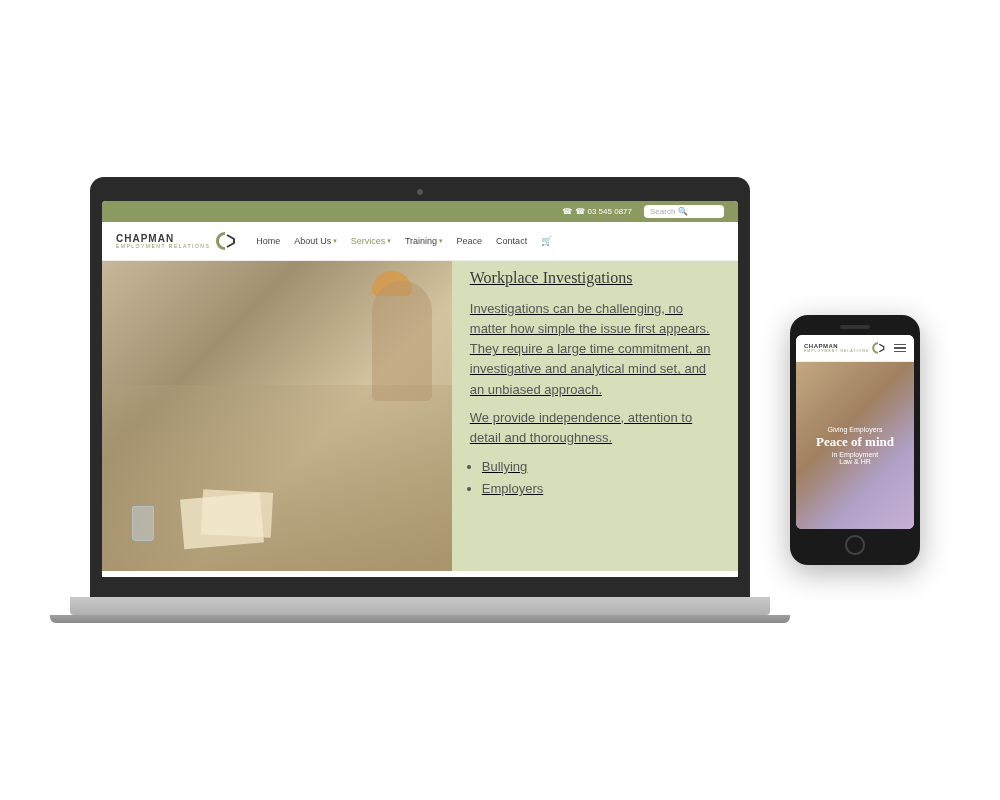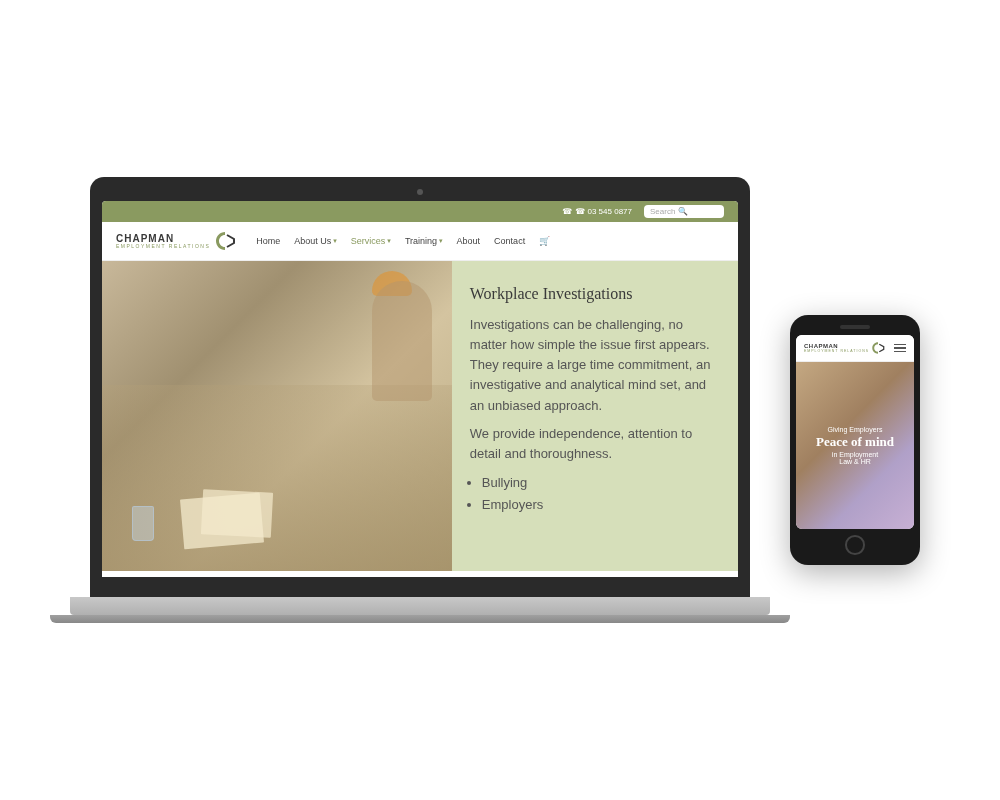--- a/index.html
+++ b/index.html
@@ -253,21 +253,22 @@
       width: 40px;
       height: 25px;
       background: rgba(220,150,60,0.7);
       border-radius: 20px 20px 5px 5px;
     }
 
     .hero-content {
       width: 45%;
       height: 100%;
       background: rgba(210,220,180,0.92);
-      padding: 24px 18px;
+      padding: 8px 18px;
+      text-decoration: underline;
     }
 
     .hero-title {
       font-size: 16px;
       font-weight: 400;
       color: #3a3a3a;
       margin-bottom: 12px;
       font-family: Georgia, serif;
     }
 
@@ -451,21 +452,21 @@
                 <path d="M11 2 C6 2, 2 6, 2 11 C2 16, 6 20, 11 20 L11 17 C7.7 17, 5 14.3, 5 11 C5 7.7, 7.7 5, 11 5 L11 2 Z" fill="#8a9a60"></path>
                 <path d="M13 5 L20 9 L20 13 L13 17" fill="none" stroke="#3a3a3a" stroke-width="2"></path>
               </svg>
             </div>
 
             <div class="nav-items">
               <div class="nav-item">Home</div>
               <div class="nav-item">About Us <span class="arrow">▾</span></div>
               <div class="nav-item services">Services <span class="arrow">▾</span></div>
               <div class="nav-item">Training <span class="arrow">▾</span></div>
-              <div class="nav-item">About</div>
+              <div class="nav-item">Peace</div>
               <div class="nav-item">Contact</div>
               <div class="nav-item">🛒</div>
             </div>
           </div>
 
           <div class="site-hero">
             <div class="hero-photo">
               <div class="helmet"></div>
               <div class="person-hint"></div>
               <div class="glass"></div>

